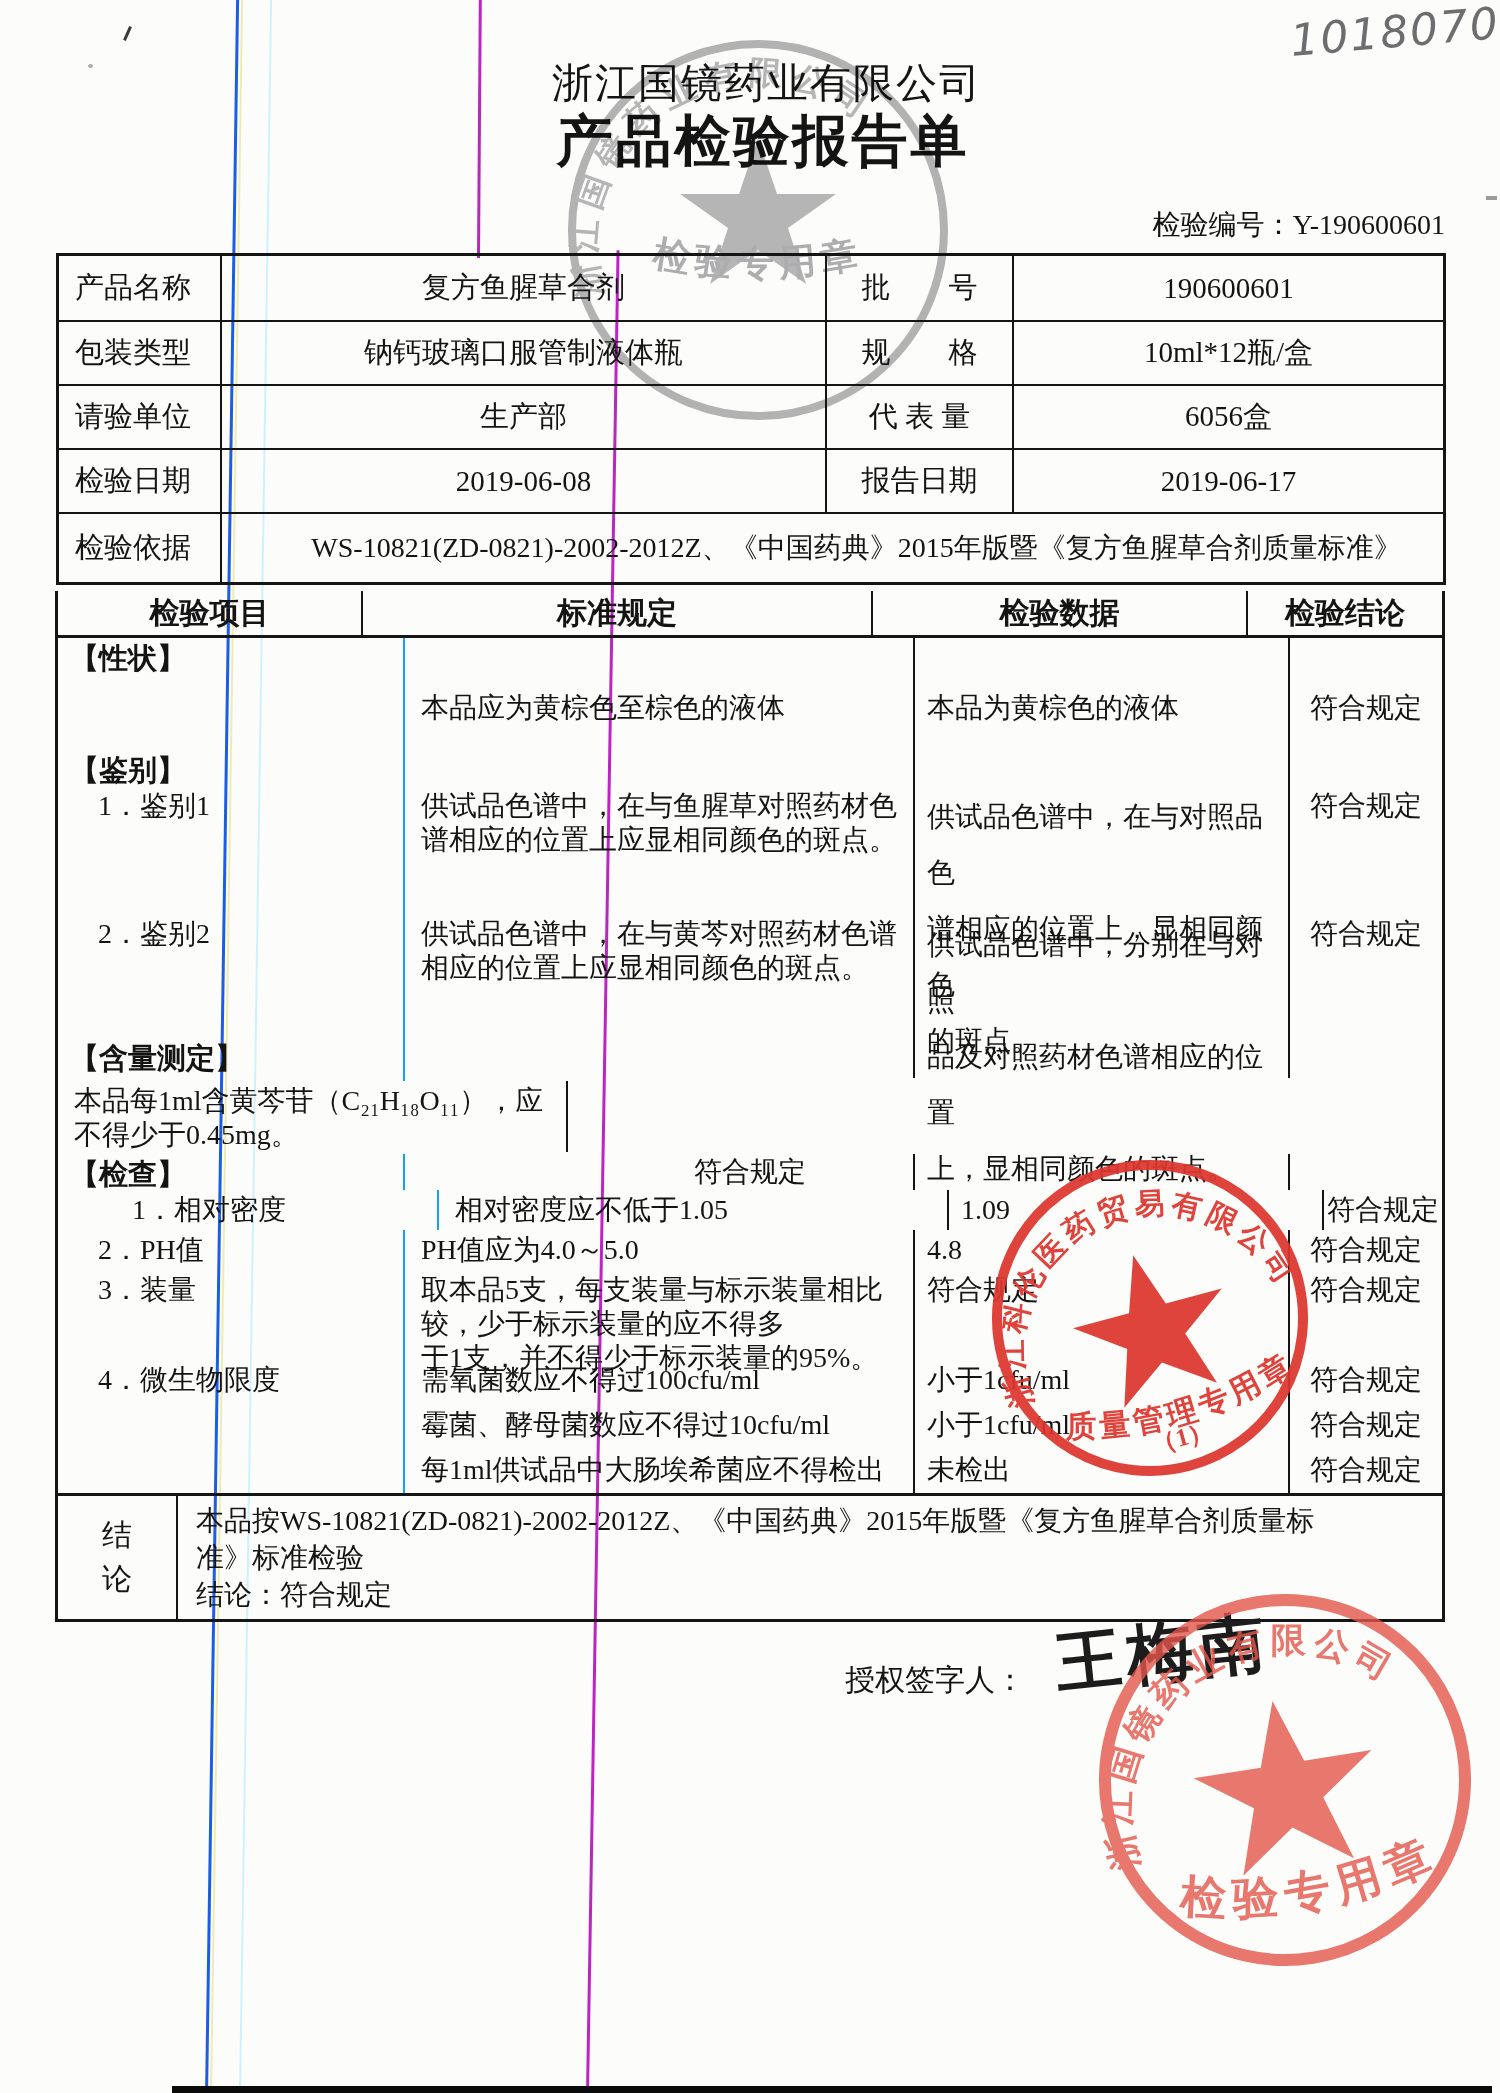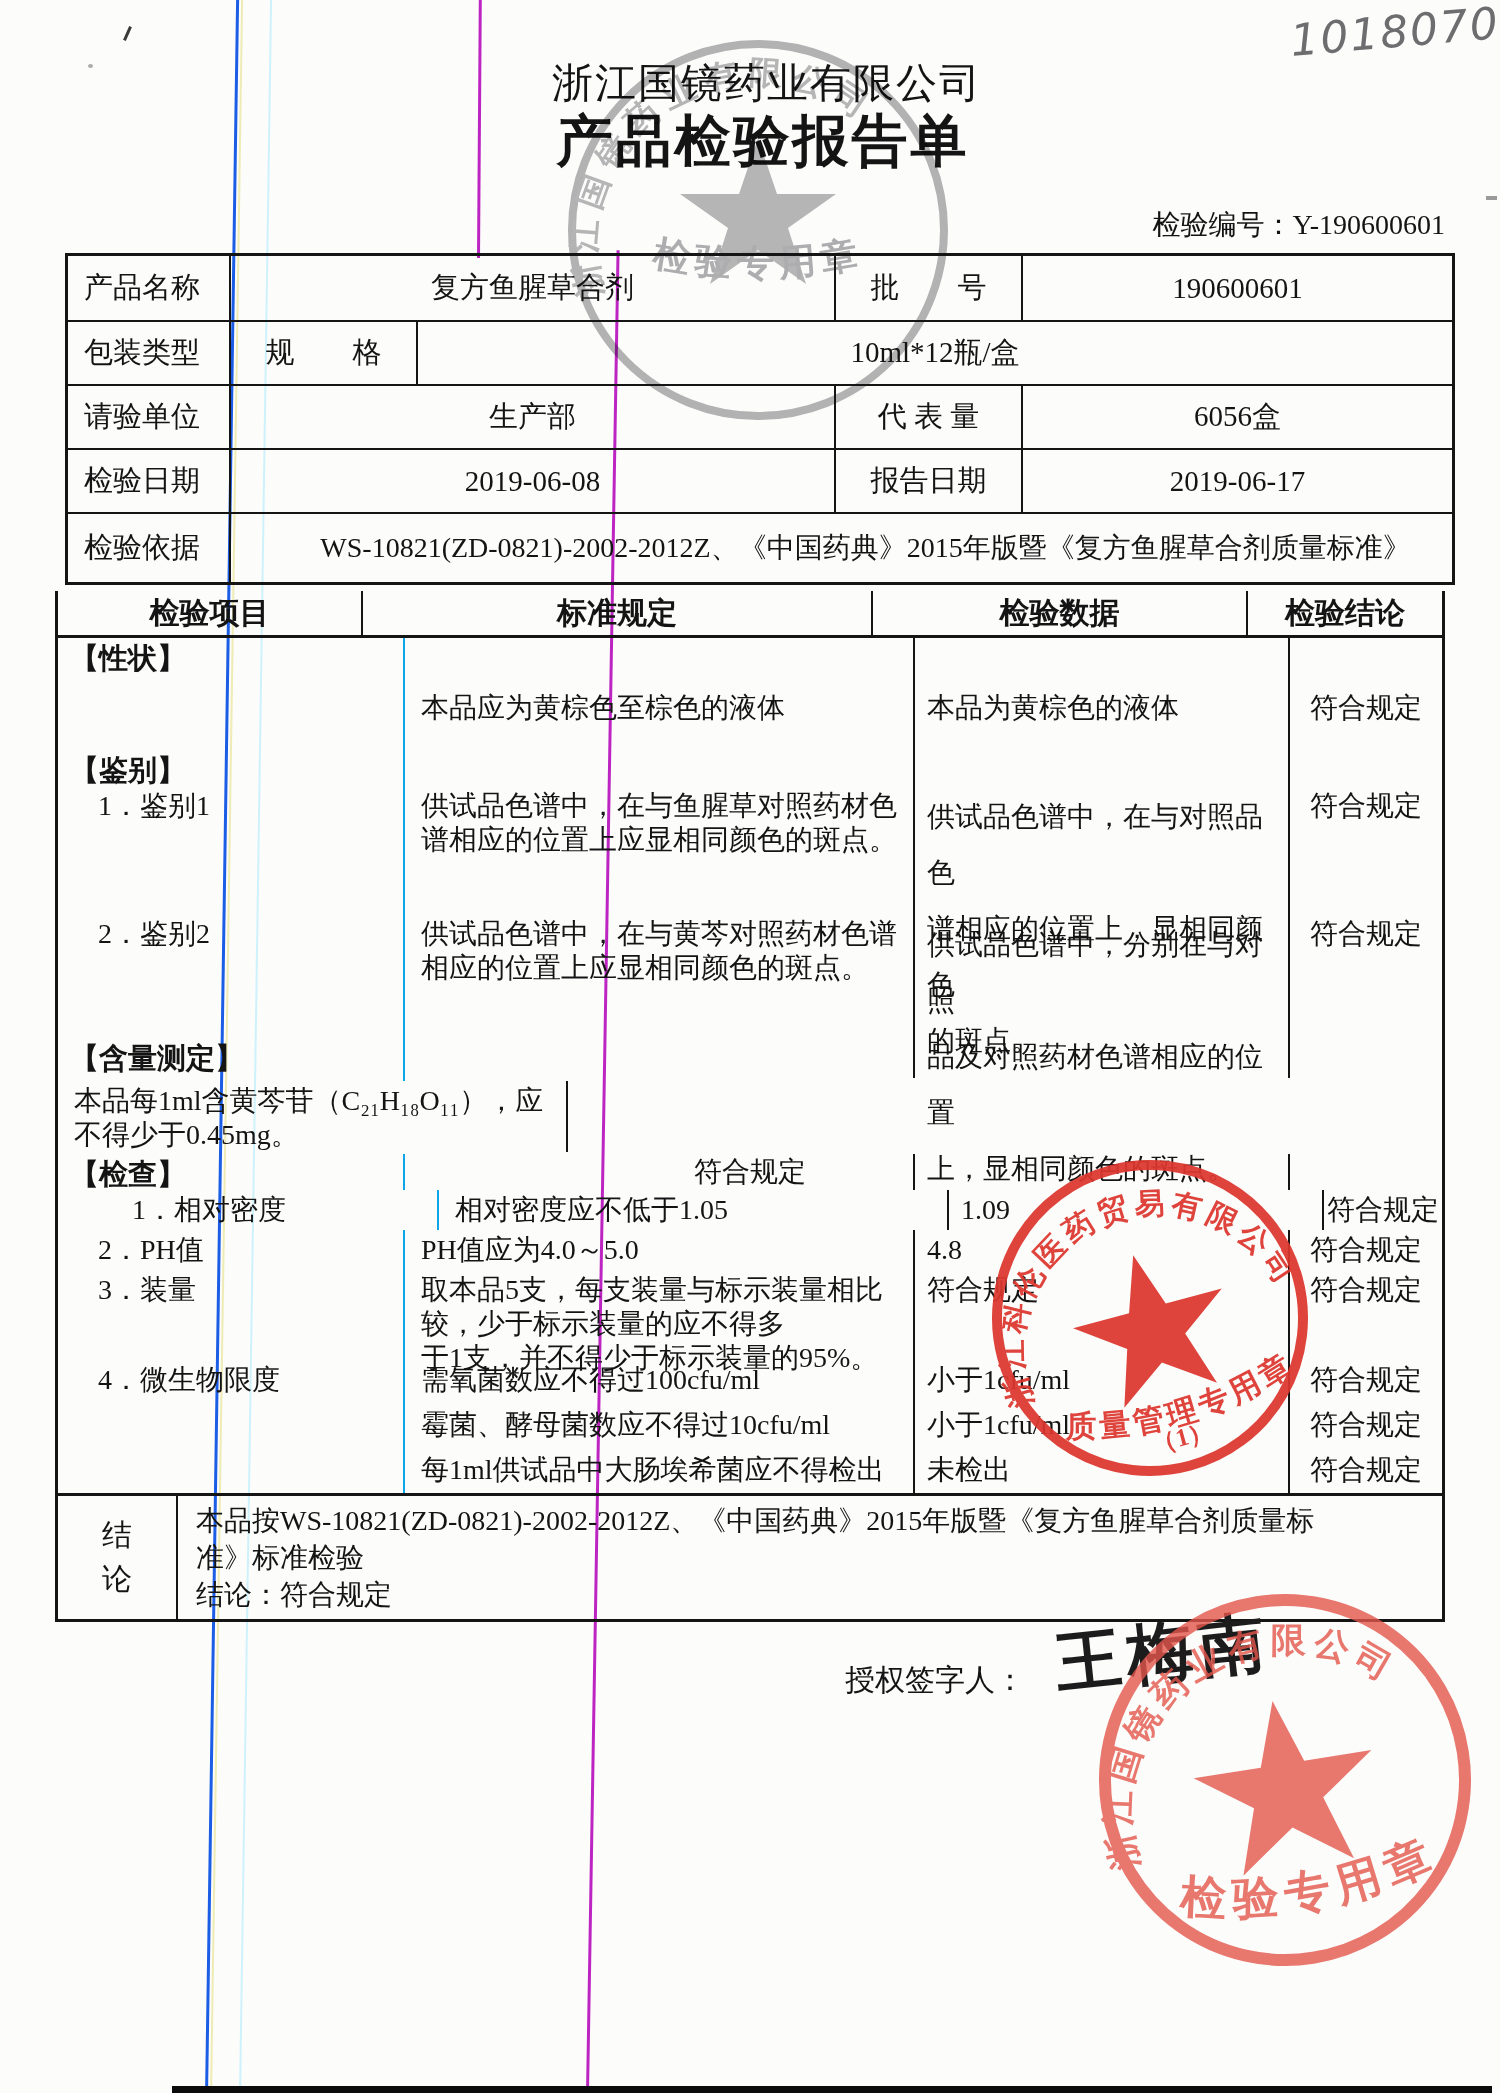--- a/index.html
+++ b/index.html
@@ -7,21 +7,21 @@
         font-family:"Liberation Serif","DejaVu Serif",serif;color:#141414;}
   .abs{position:absolute;}
   
   .hand-code{left:1290px;top:6px;font-family:"DejaVu Sans",sans-serif;font-style:italic;
              font-size:44px;color:#6d6d70;transform:rotate(-5deg);letter-spacing:2px;}
   .company{left:767px;top:56px;transform:translateX(-50%);font-size:41px;letter-spacing:2px;white-space:nowrap;}
   .doc-title{left:763px;top:104px;transform:translateX(-50%);font-size:56px;font-weight:bold;
              letter-spacing:3px;white-space:nowrap;}
   .report-no{right:55px;top:206px;font-size:28px;white-space:nowrap;}
   
-  .itable{left:65px;top:253px;width:1390px;border:3px solid #151515;box-sizing:border-box;background:transparent;}
+  .itable{left:56px;top:253px;width:1390px;border:3px solid #151515;box-sizing:border-box;background:transparent;}
   .irow{display:flex;height:64px;border-top:2px solid #151515;box-sizing:border-box;}
   .irow:first-child{border-top:none;}
   .icell{display:flex;align-items:center;box-sizing:border-box;font-size:29px;white-space:pre;}
   .il1{width:163px;border-right:2px solid #151515;padding-left:16px;}
   .iv1{width:605px;border-right:2px solid #151515;justify-content:center;}
   .il2{width:187px;border-right:2px solid #151515;justify-content:center;}
   .iv2{flex:1;justify-content:center;}
   .irow-basis{display:flex;height:70px;border-top:2px solid #151515;box-sizing:border-box;gap:48px;}
   .ibl{width:163px;border-right:2px solid #151515;display:flex;align-items:center;padding-left:16px;
        font-size:29px;box-sizing:border-box;}
@@ -109,20 +109,21 @@
 
   <div class="abs itable">
     <div class="irow">
       <div class="icell il1">产品名称</div>
       <div class="icell iv1">复方鱼腥草合剂</div>
       <div class="icell il2">批　　号</div>
       <div class="icell iv2">190600601</div>
     </div>
     <div class="irow">
       <div class="icell il1">包装类型</div>
+      <div class="icell iv1">钠钙玻璃口服管制液体瓶</div>
       <div class="icell il2">规　　格</div>
       <div class="icell iv2">10ml*12瓶/盒</div>
     </div>
     <div class="irow">
       <div class="icell il1">请验单位</div>
       <div class="icell iv1">生产部</div>
       <div class="icell il2">代 表 量</div>
       <div class="icell iv2">6056盒</div>
     </div>
     <div class="irow">

